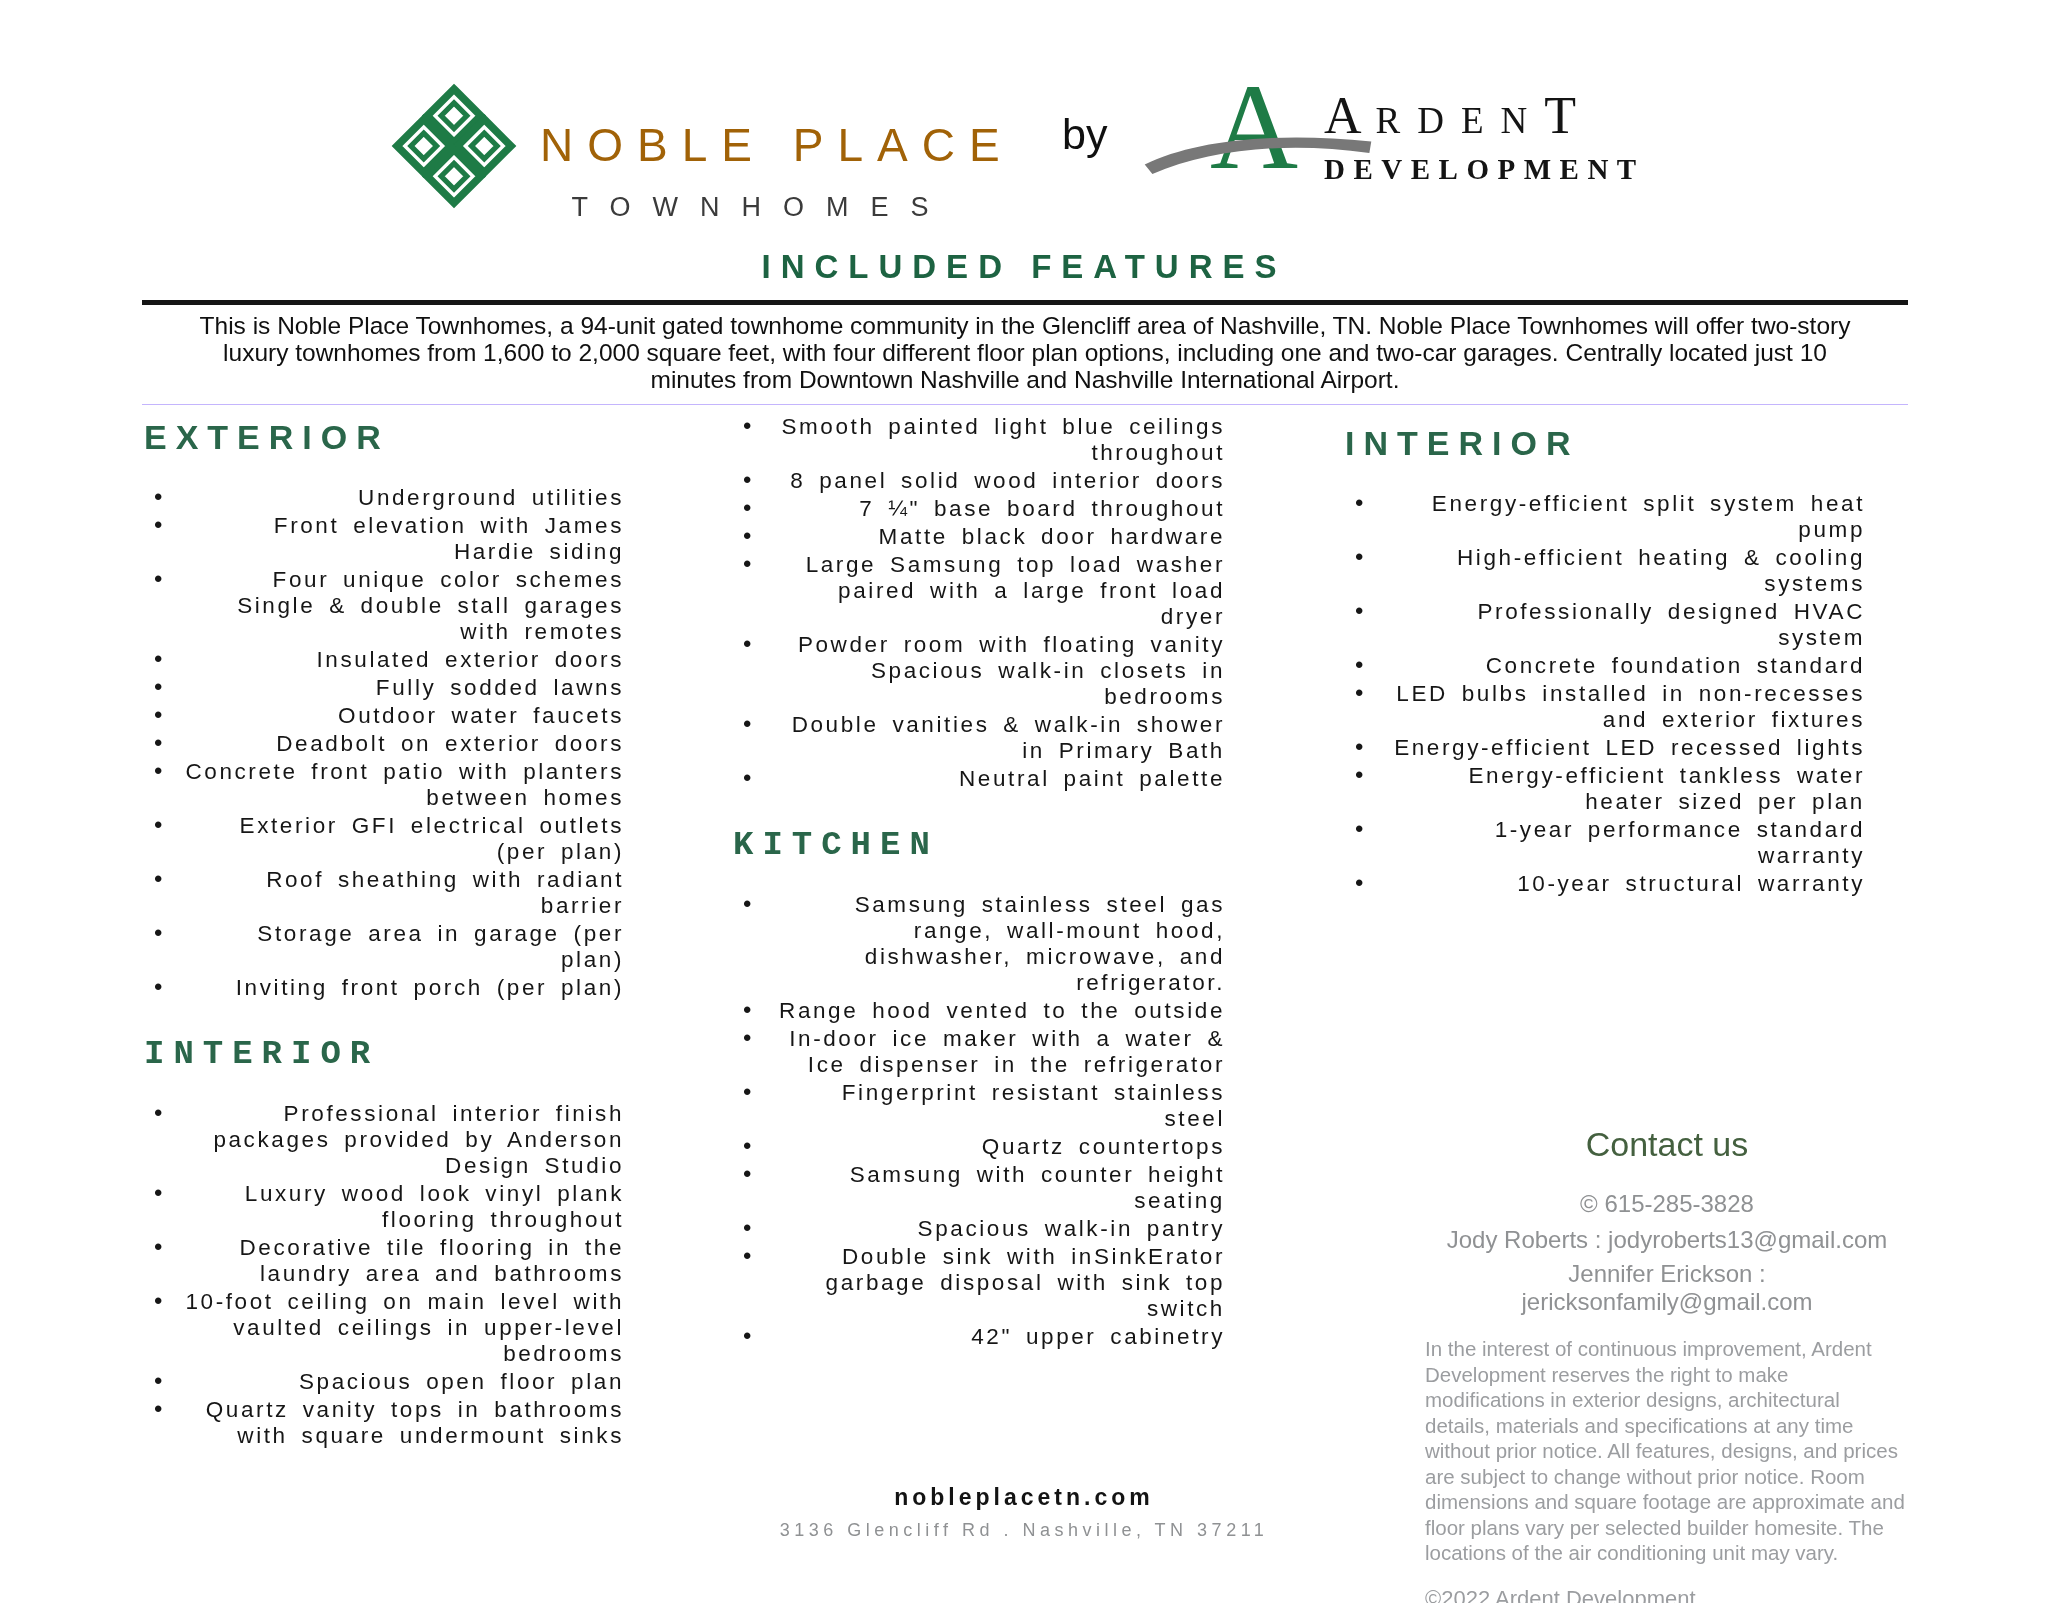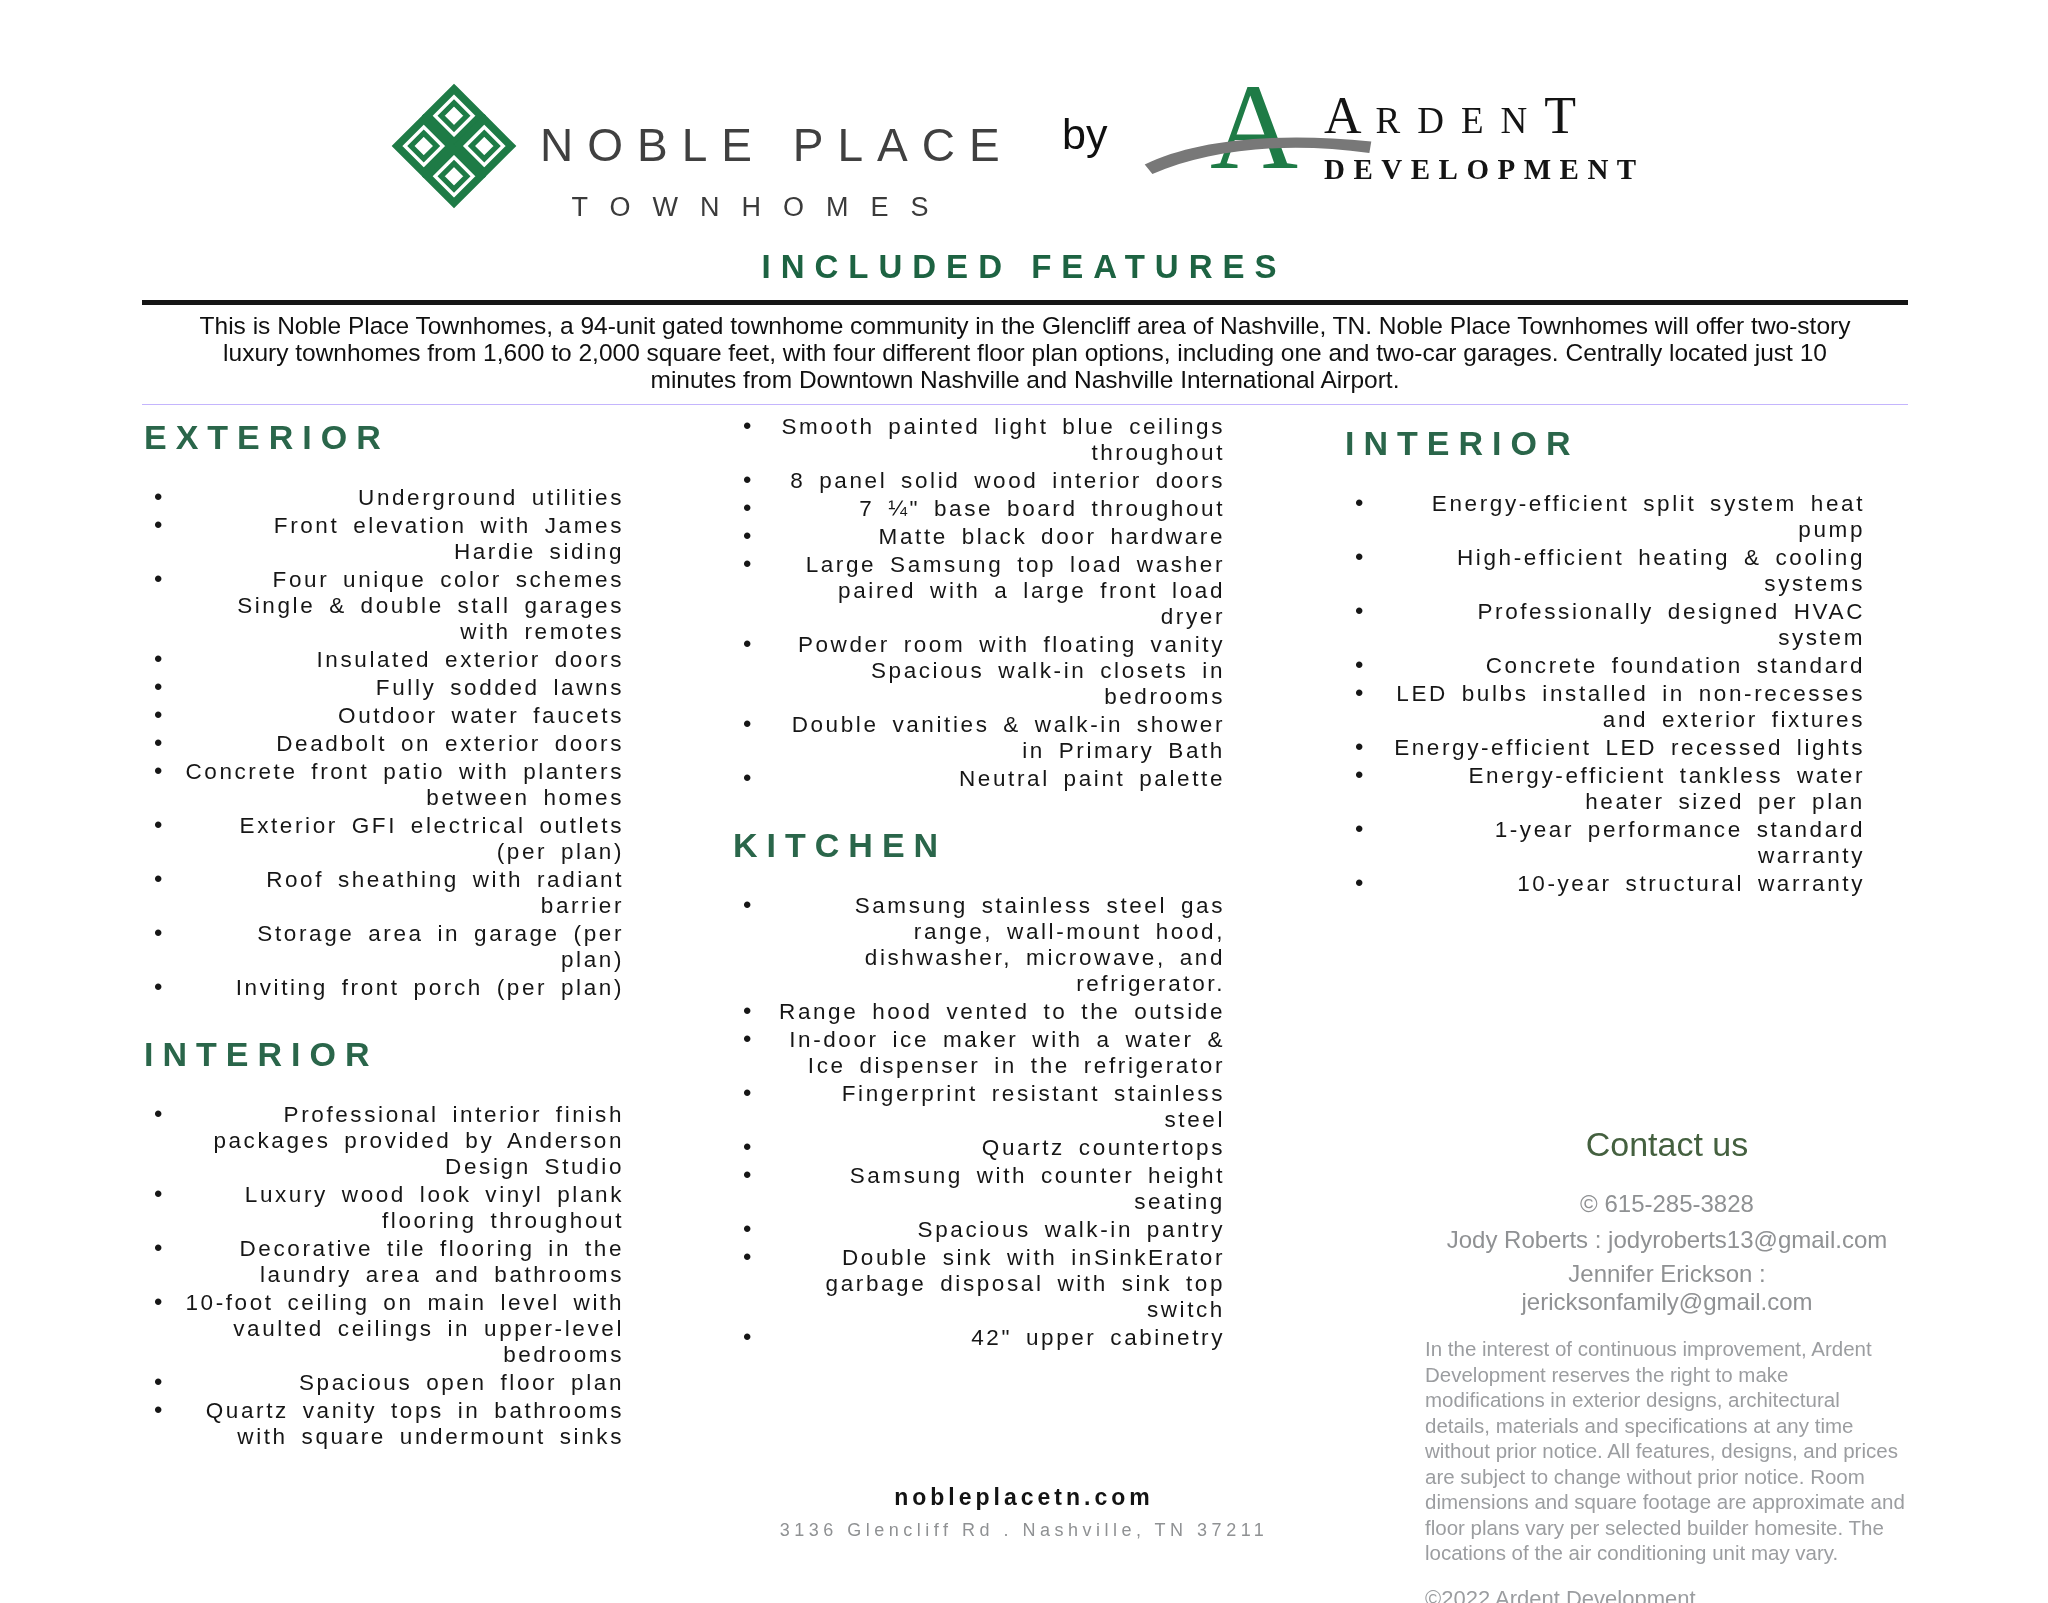--- a/index.html
+++ b/index.html
@@ -5,21 +5,21 @@
   * { box-sizing: border-box; }
   html,body { margin:0; padding:0; background:#ffffff; }
   .page {
     position:relative; width:2048px; height:1603px; background:#ffffff;
     font-family:"Liberation Sans", sans-serif; overflow:hidden; color:#161616;
   }
 
   
   .noble-logo { position:absolute; left:388px; top:82px; width:132px; height:128px; }
   .noble-text { position:absolute; left:540px; top:118px; width:432px; text-align:center; }
-  .noble-name { font-size:46px; letter-spacing:14px; color:#404040; white-space:nowrap; }
+  .noble-name { font-size:46px; letter-spacing:14px; color:#a16207; white-space:nowrap; }
   .noble-sub  { font-size:27px; letter-spacing:22px; color:#3b3b3b; margin-top:20px; white-space:nowrap; padding-left:10px; }
   .by { position:absolute; left:1062px; top:110px; font-size:43px; color:#101010; }
   .ardent-a-wrap { position:absolute; left:1196px; top:68px; width:116px; height:122px; }
   .ardent-a { font-family:"Liberation Serif", serif; font-size:122px; line-height:118px; color:#1e7b46; display:block; text-align:center; }
   .swoosh { position:absolute; left:-56px; top:60px; width:236px; height:48px; }
   .ardent-text { position:absolute; left:1324px; top:86px; width:340px; }
   .ardent-name { font-family:"Liberation Serif", serif; color:#141414; white-space:nowrap; }
   .ardent-name .cap { font-size:52px; letter-spacing:14px; }
   .ardent-name .mid { font-size:37px; letter-spacing:17px; }
   .ardent-sub { font-family:"Liberation Serif", serif; font-weight:700; font-size:29px; letter-spacing:8.5px; color:#141414; margin-top:8px; white-space:nowrap; }
@@ -42,21 +42,21 @@
   
   .col { position:absolute; }
   .col1 { left:144px;  top:418px; width:480px; }
   .col2 { left:733px;  top:414px; width:492px; }
   .col3 { left:1345px; top:424px; width:520px; }
 
   h2.section-title {
     margin:0 0 28px 0; font-size:34px; font-weight:700;
     letter-spacing:9px; color:#2a664a; white-space:nowrap;
   }
-  h2.gap-top { margin-top:34px; }
+  h2.gap-top { margin-top:34px;font-family:Liberation Mono, monospace; }
 
   ul.feature-list { list-style:none; margin:0; padding:0;text-align:right; }
   ul.feature-list li {
     position:relative; padding-left:37px; margin:0 0 2px 0;
     font-size:22.5px; line-height:26px; letter-spacing:2.6px; word-spacing:5px; color:#161616;
   }
   ul.feature-list li::before {
     content:"\2022"; position:absolute; left:10px; top:-1px; font-size:24px; color:#161616;
   }
 

